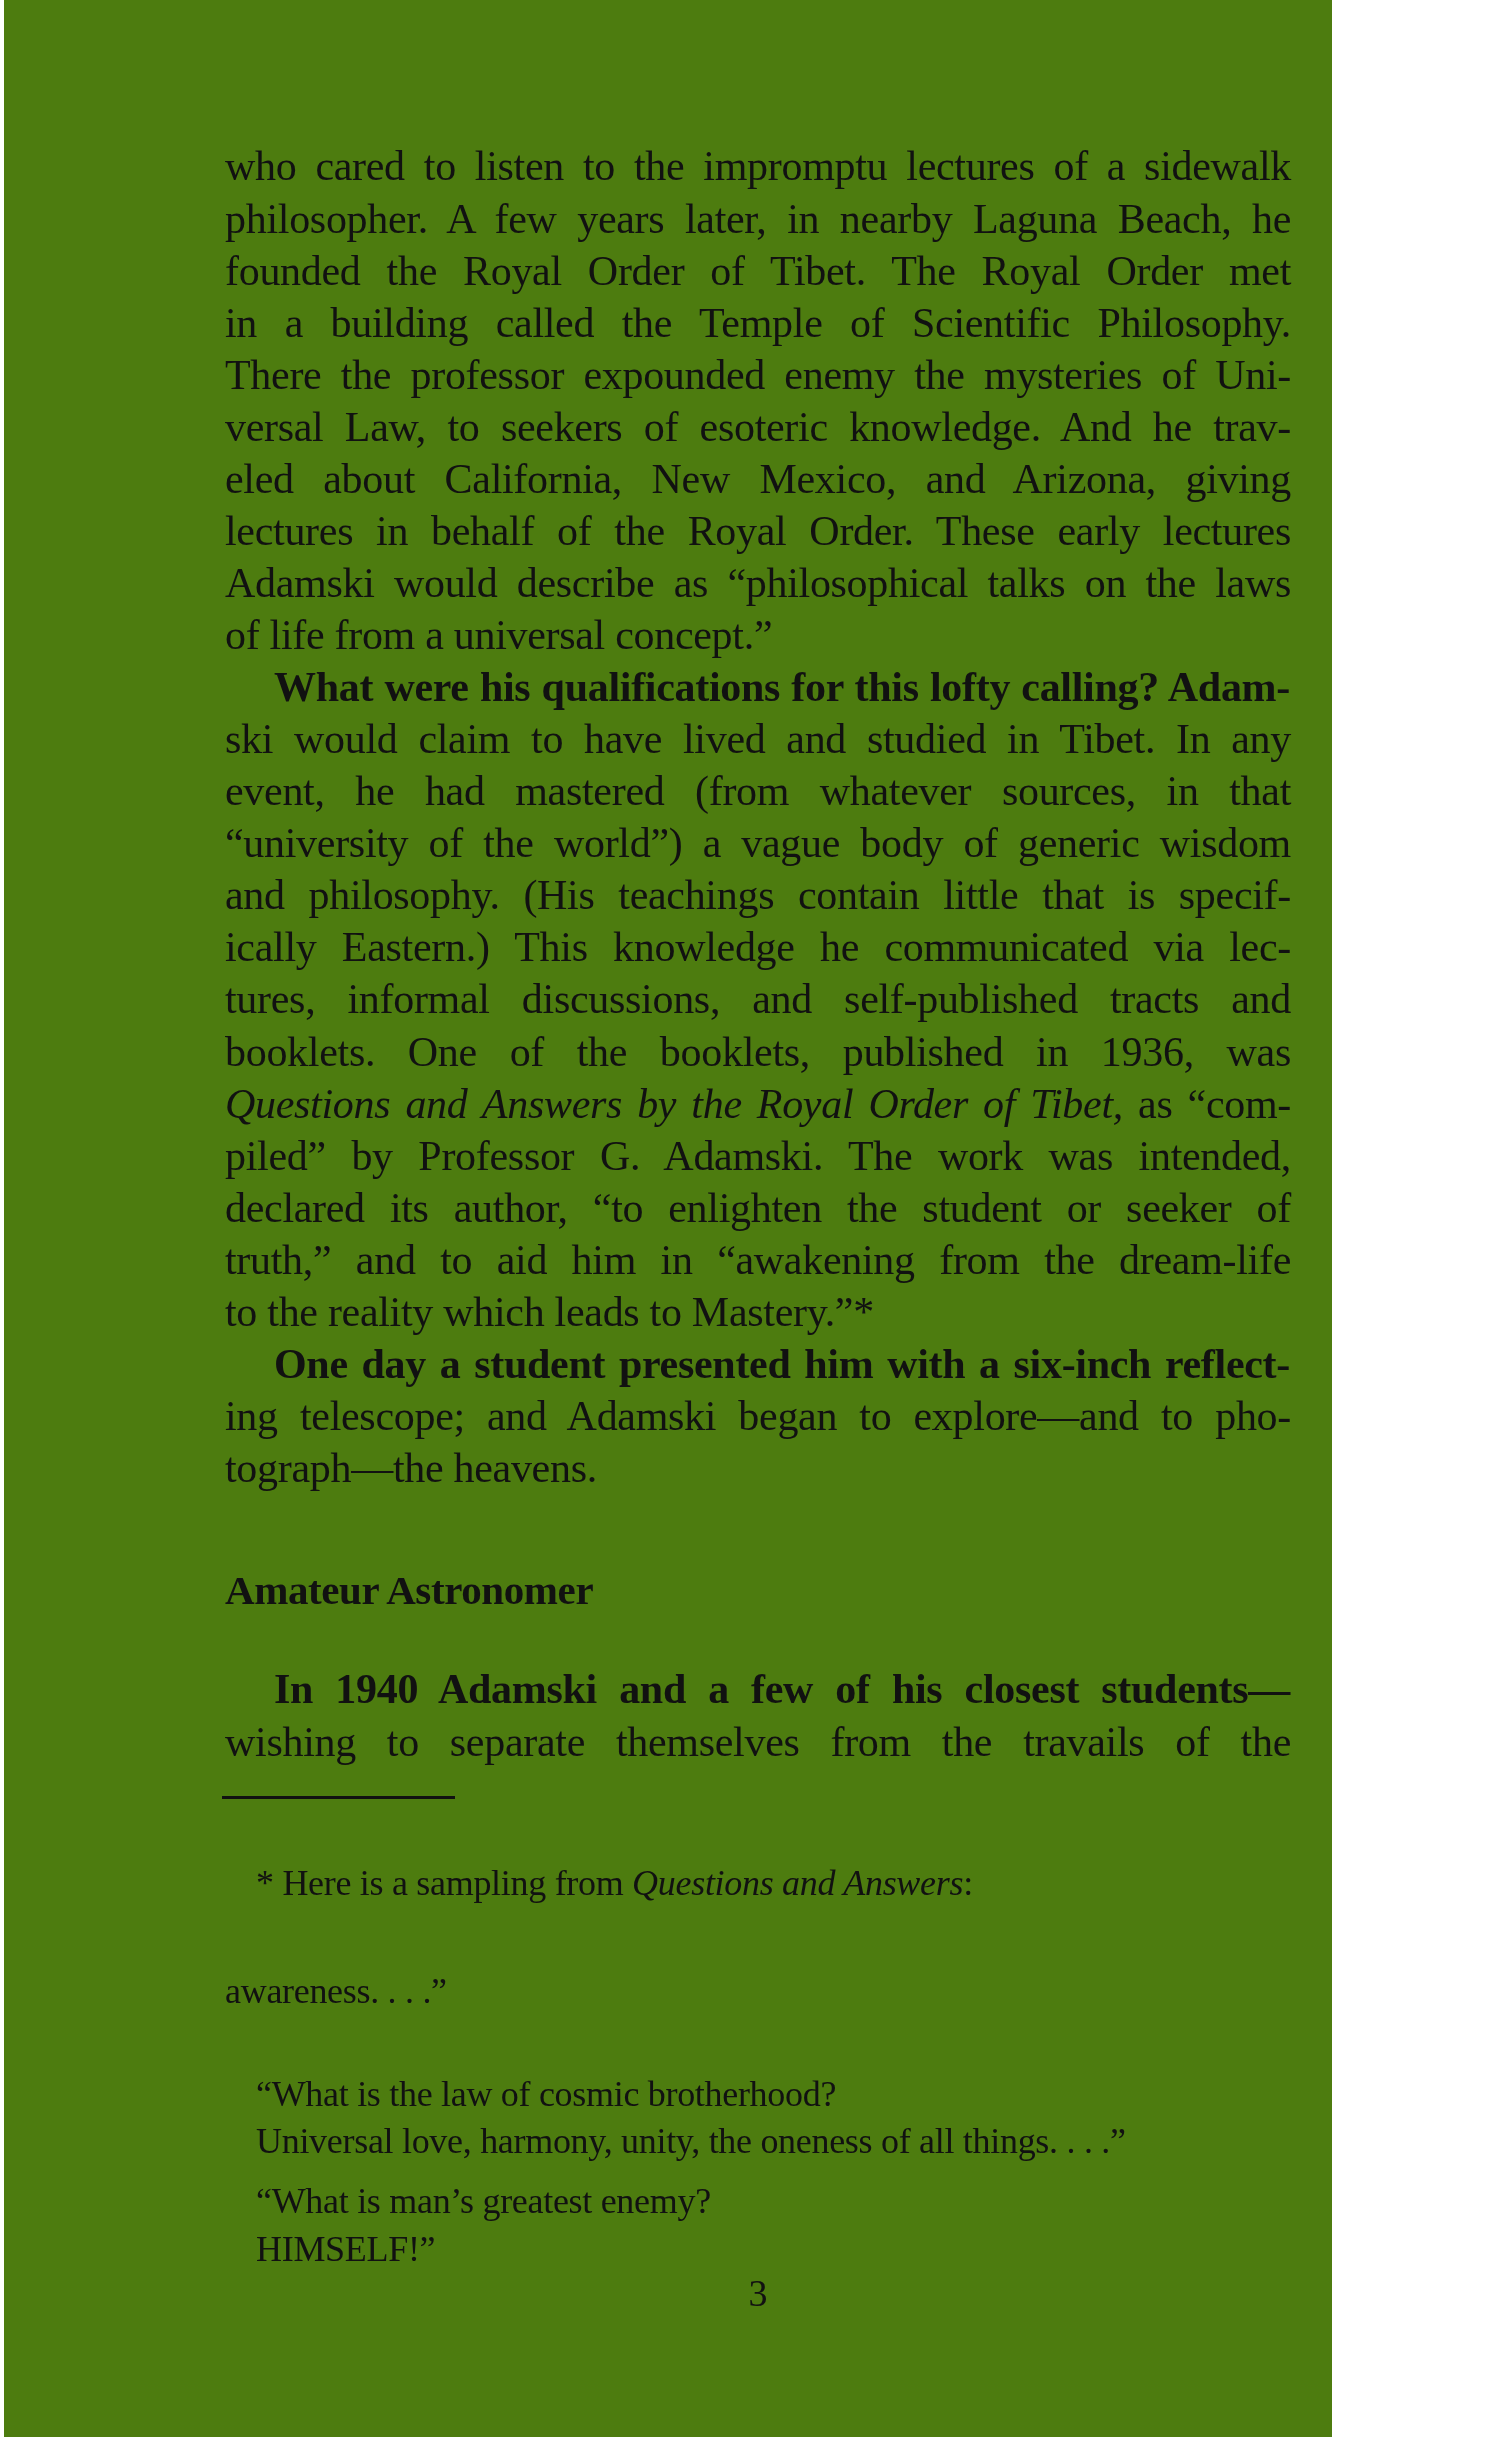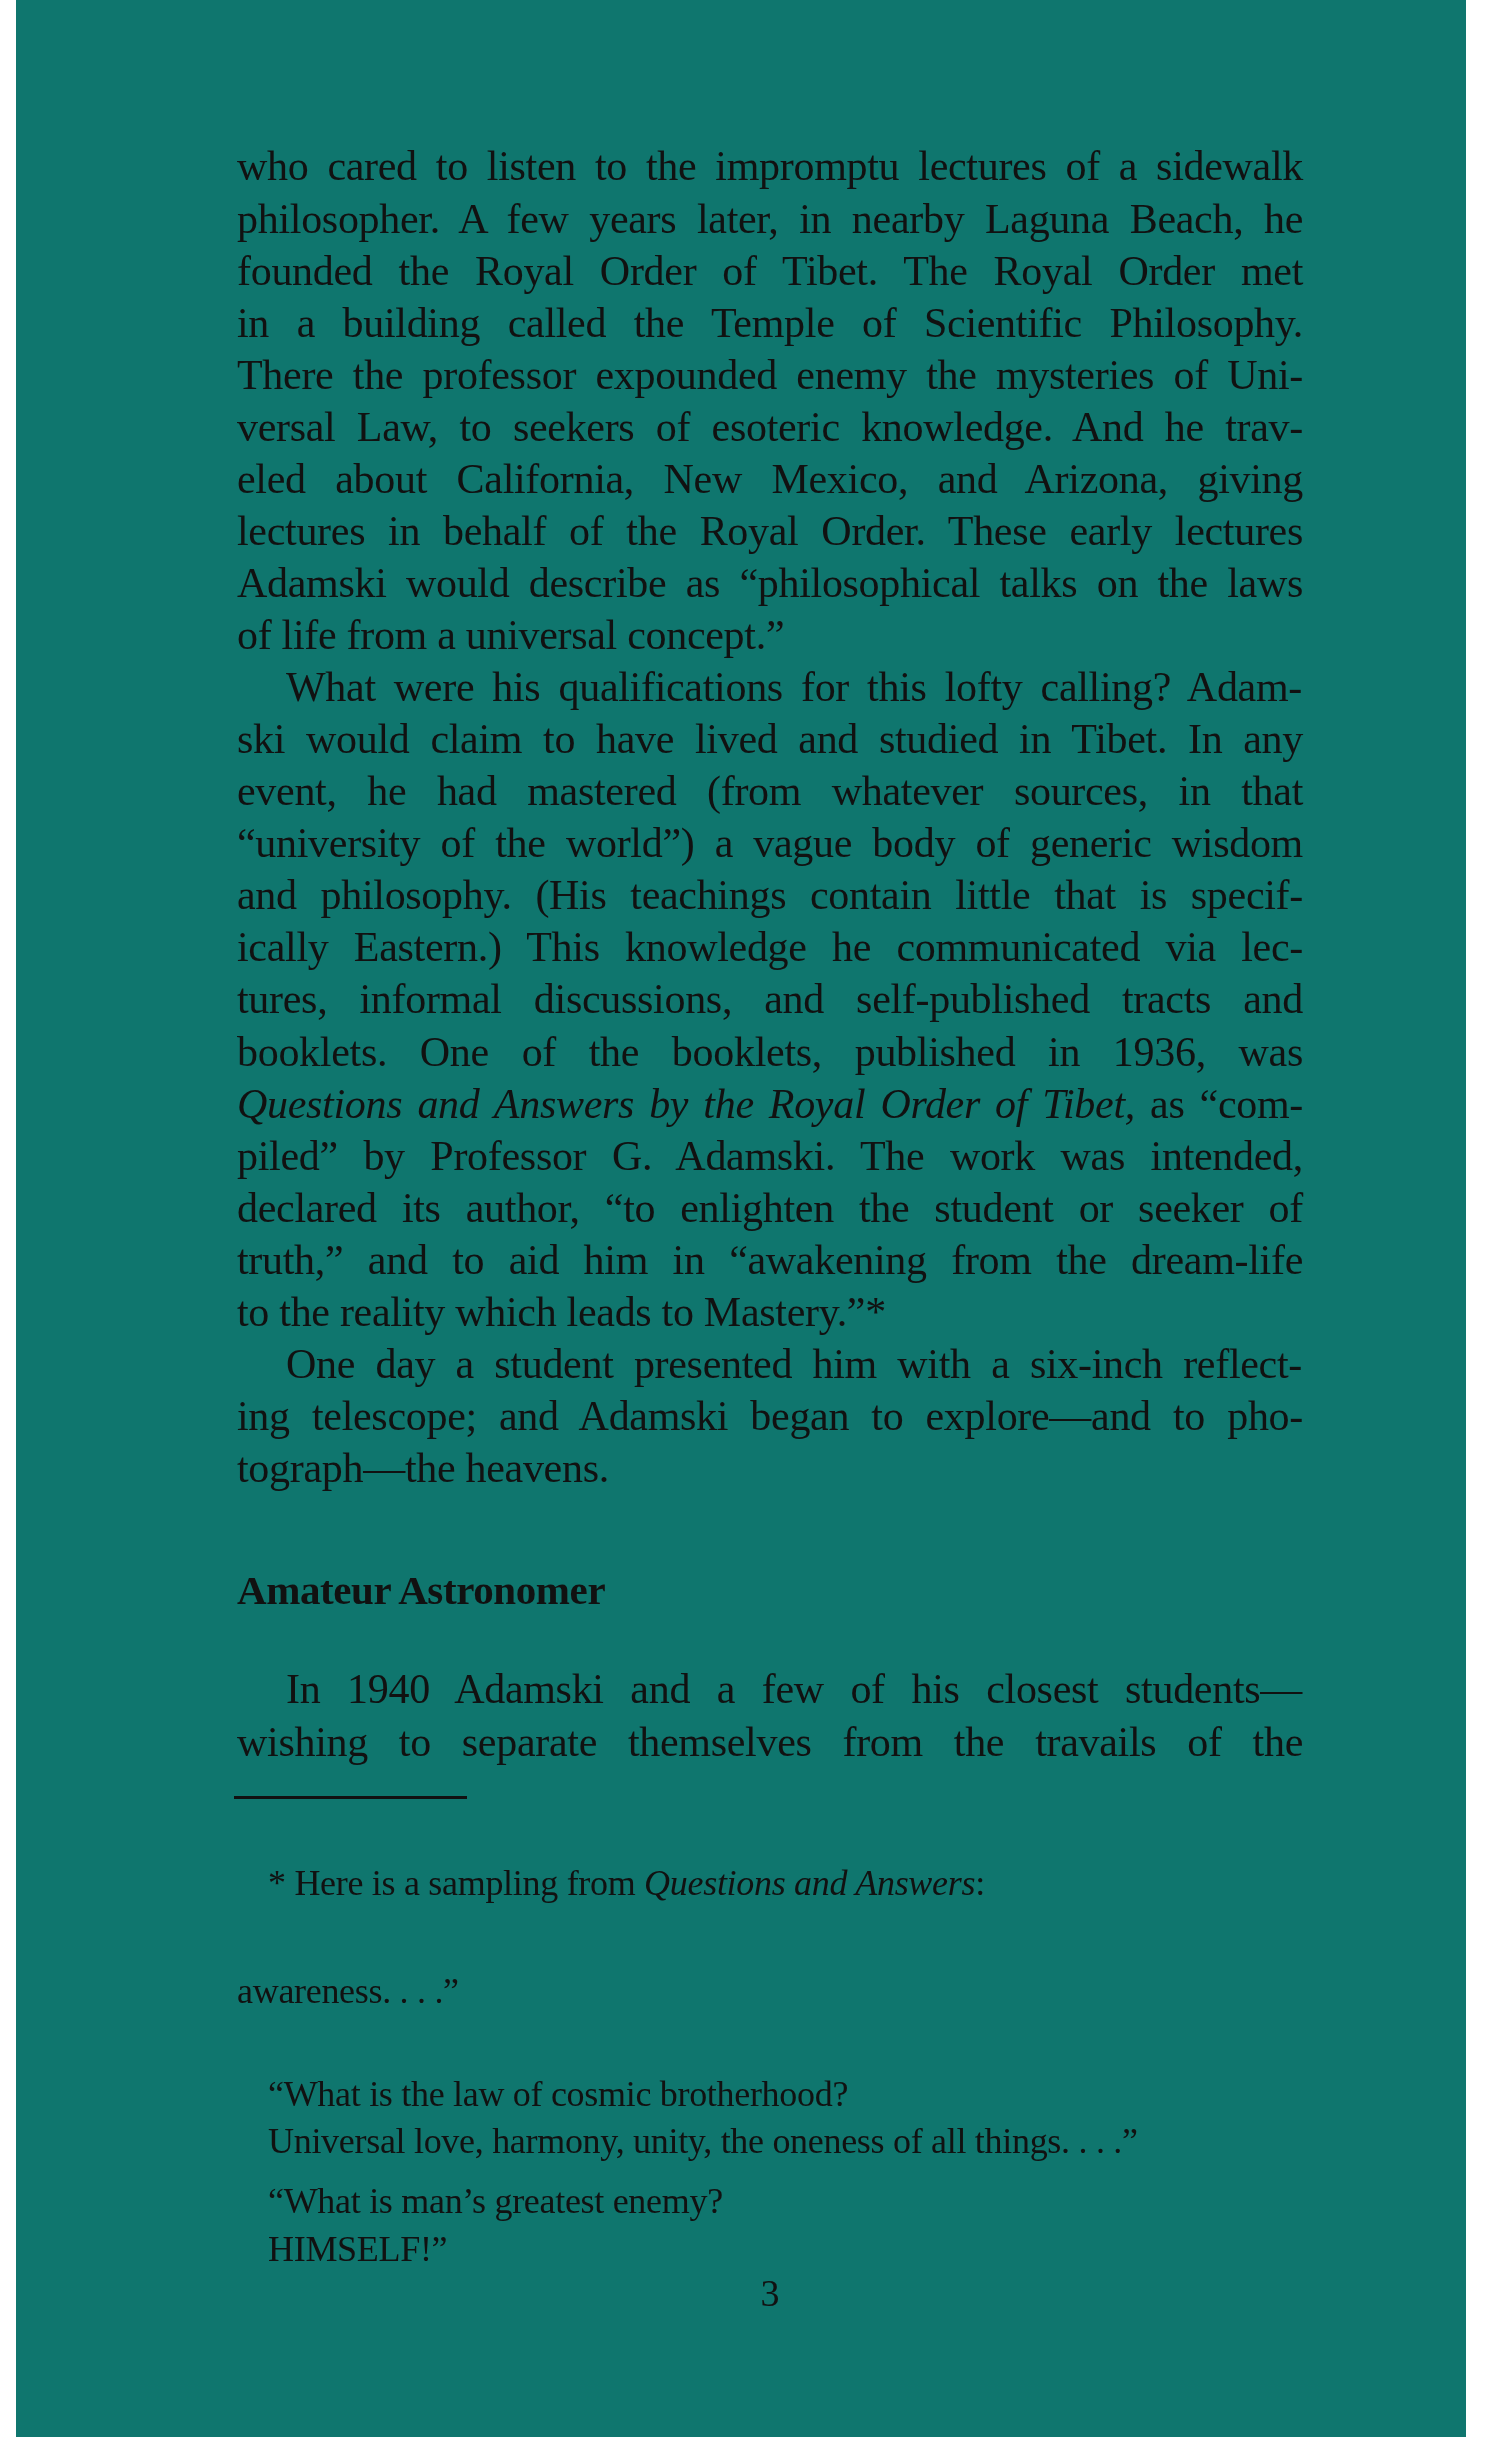--- a/index.html
+++ b/index.html
@@ -1,22 +1,22 @@
 <!DOCTYPE html>
 <html style="font-size:13.2px"><head>
 <meta charset="utf-8">
 <style>
   html, body { margin: 0; padding: 0; background: #ffffff; }
   body { width: 1506px; height: 2438px; position: relative; overflow: hidden; color: #111111;
          font-family: "Liberation Serif", "DejaVu Serif", serif; }
-  .page { position: absolute; left: 16px; top: 0; width: 1450px; height: 2438px; background: #0f766e; }
+  .page { position: absolute; left: 4px; top: 0; width: 1328px; height: 2438px; background: #4d7c0f; }
   .line { position: absolute; left: 221px; width: 1066px; height: 53px; line-height: 53px;
           font-size: 42px; white-space: nowrap; letter-spacing: -0.3px; }
   .line.j { text-align: justify; text-align-last: justify; white-space: normal; }
-  .line.indent { left: 270px; width: 1016px; }
+  .line.indent { left: 270px; width: 1016px; font-weight: bold; }
   .line i, .fn i { font-style: italic; }
   .heading { position: absolute; left: 221px; width: 1066px; text-align: left; font-weight: bold;
              font-size: 41px; line-height: 53px; height: 53px; letter-spacing: -0.4px; }
   .rule { position: absolute; left: 218px; top: 1796px; width: 233px; height: 2.5px; background: #111111; }
   .fn { position: absolute; left: 221px; width: 1066px; height: 46px; line-height: 46px;
         font-size: 36px; white-space: nowrap; letter-spacing: -0.3px; }
   .fn.ind { left: 252px; width: 1035px; margin-top: 42px; }
   .fn.j { text-align: justify; text-align-last: justify; white-space: normal; }
   .pagenum { position: absolute; left: 221px; width: 1066px; text-align: center; font-size: 38px;
              line-height: 50px; height: 50px; }

